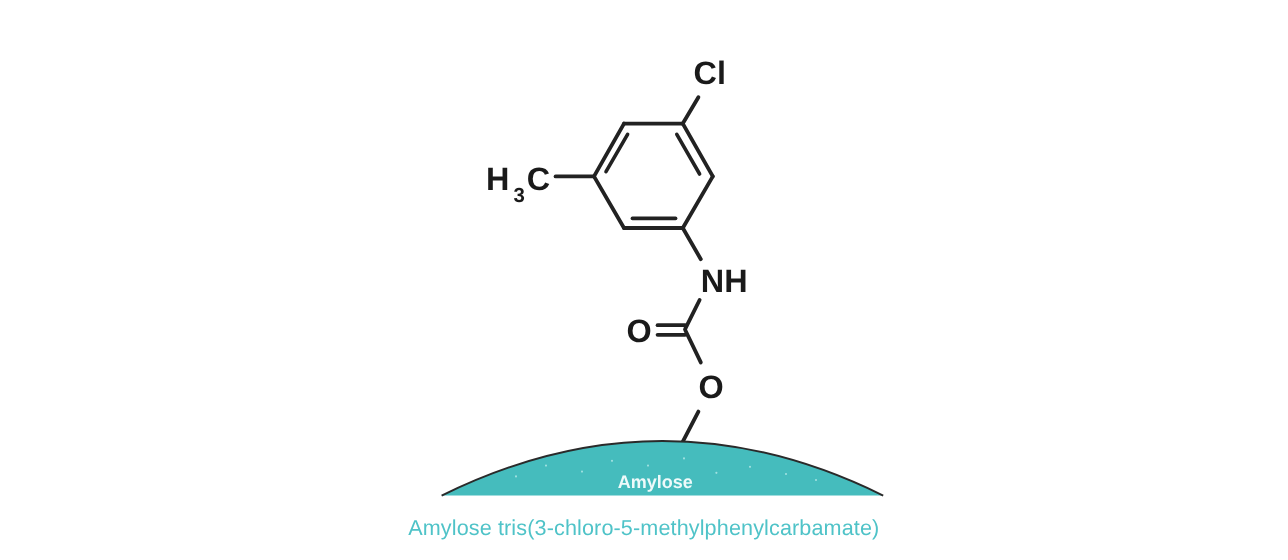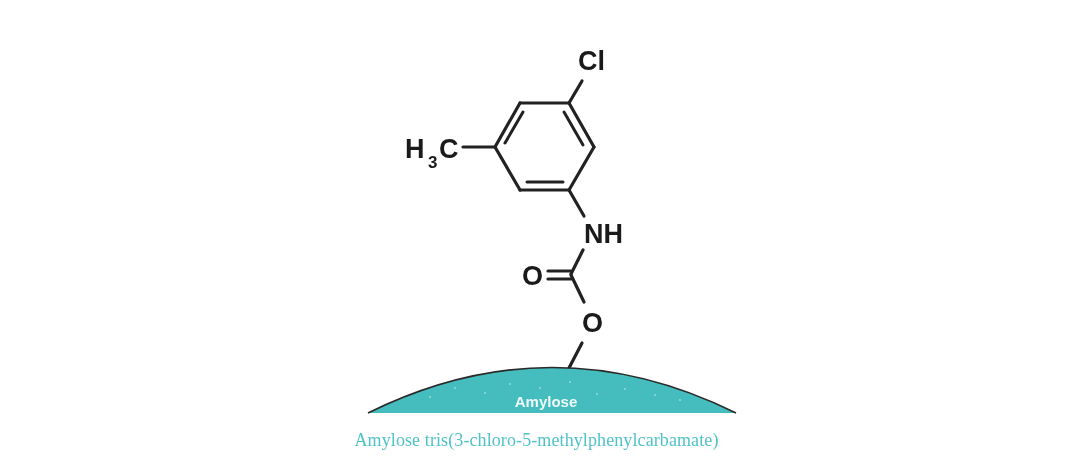--- a/index.html
+++ b/index.html
@@ -3,21 +3,21 @@
 <meta charset="utf-8">
 <style>
   html, body { margin: 0; padding: 0; background: #ffffff; }
   body { width: 1073px; height: 467px; position: relative; overflow: hidden; font-family: "Liberation Sans", sans-serif; }
   #diagram { position: absolute; left: 0; top: 0; width: 1073px; height: 467px; }
   .atom { font-family: "Liberation Sans", sans-serif; font-weight: bold; fill: #1a1a1a; font-size: 27px; }
   .sub { font-size: 17px; }
   .bond { stroke: #222222; stroke-width: 3.2; stroke-linecap: round; fill: none; }
   .bond-thin { stroke: #222222; stroke-width: 3; stroke-linecap: round; fill: none; }
   .amylose-label { font-family: "Liberation Sans", sans-serif; font-weight: bold; font-size: 15px; fill: #eefafa; }
-  .caption { position: absolute; left: 0; width: 1073px; top: 430px; text-align: center; color: #4fc3c8; font-size: 18px; font-family: Liberation Serif, serif; letter-spacing: 0.1px; }
+  .caption { position: absolute; left: 0; width: 1073px; top: 430px; text-align: center; color: #4fc3c8; font-size: 18px; font-family: Liberation Sans, sans-serif; letter-spacing: 0.1px; }
 </style>
 </head>
 <body>
 
 <svg id="diagram" viewBox="0 0 1073 467" xmlns="http://www.w3.org/2000/svg">
 
   <g>
     <line class="bond" x1="520" y1="103" x2="569" y2="103"></line>
     <line class="bond" x1="569" y1="103" x2="594" y2="147"></line>
     <line class="bond" x1="594" y1="147" x2="569" y2="190"></line>

